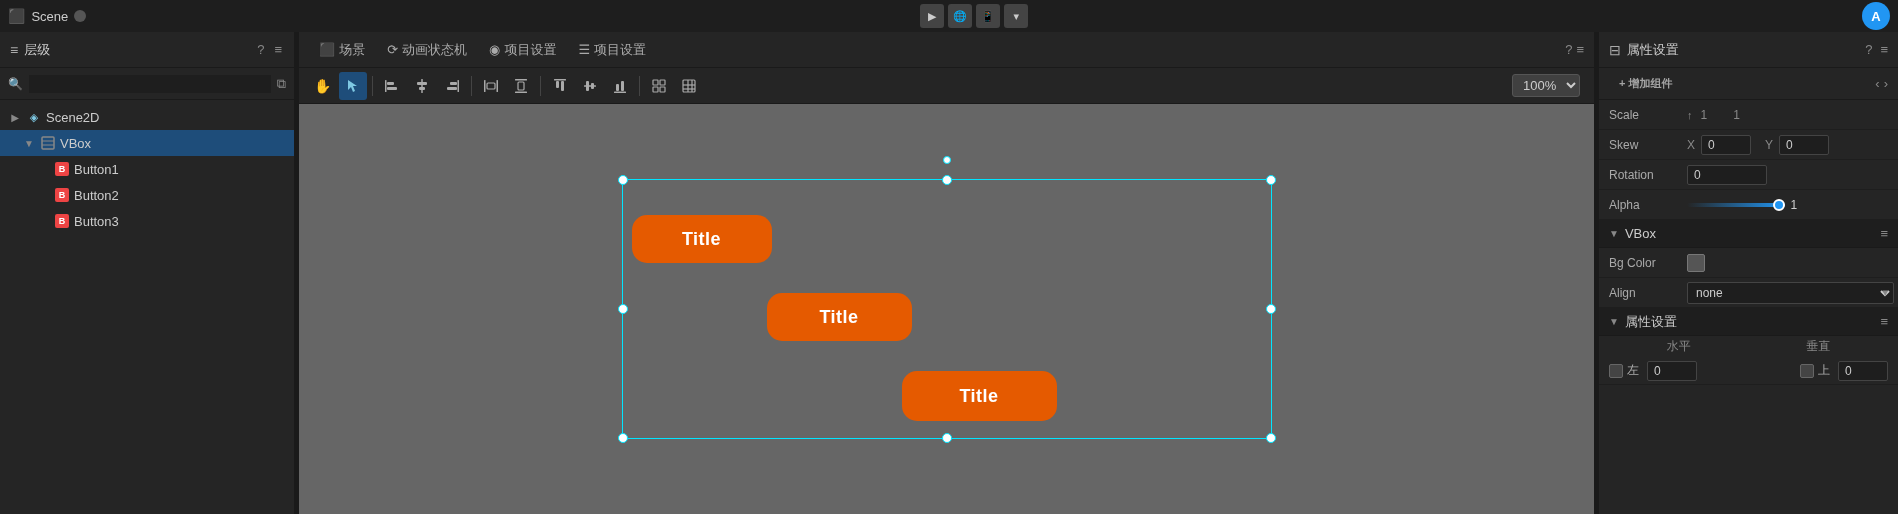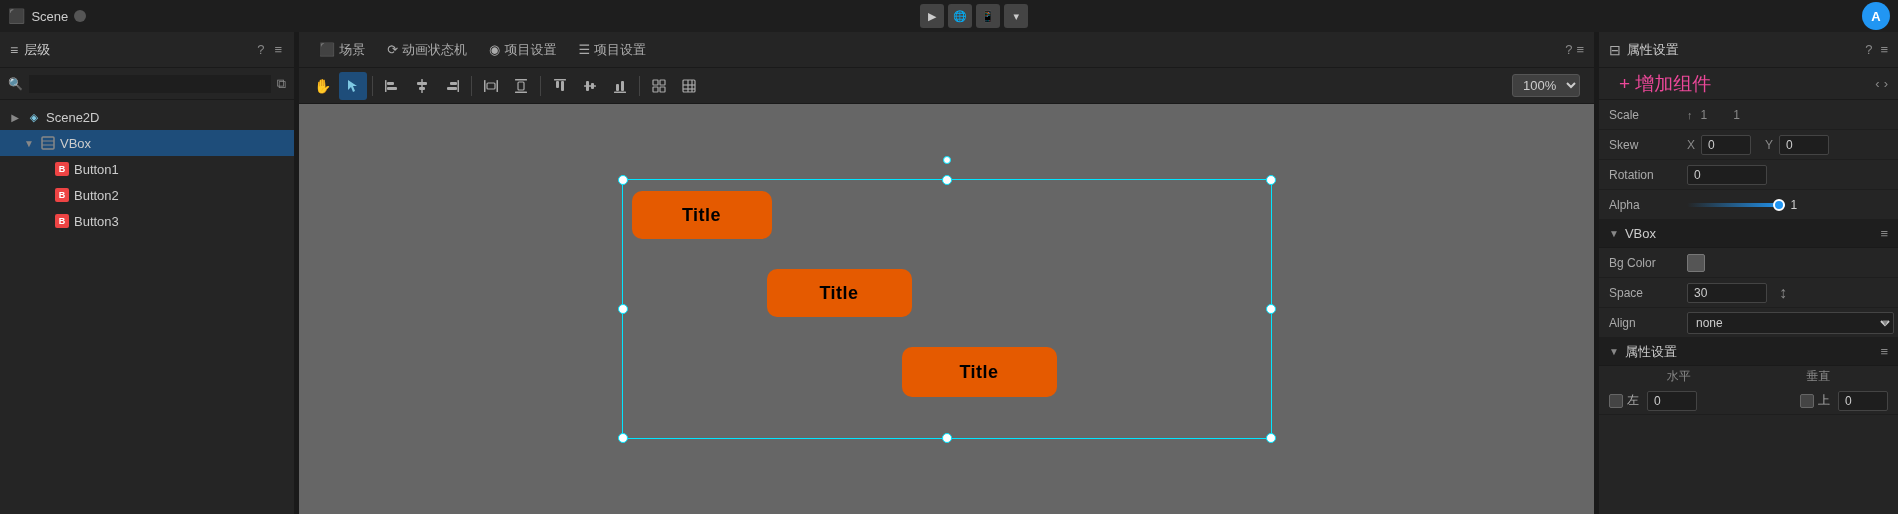--- a/index.html
+++ b/index.html
@@ -326,28 +326,29 @@
       left: 50%;
       width: 8px;
       height: 8px;
       background: white;
       border-color: #00e5ff;
     }
     
     .vbox-btn {
       position: absolute;
       background: #e55a00;
-      border-radius: 10px;
-      color: #000000;
+      border-radius: 15px;
+      color: #ffffff;
       font-size: 18px;
       font-weight: bold;
       display: flex;
       align-items: center;
       justify-content: center;
       letter-spacing: 0.5px;
+      margin-top: 24px;
     }
     .vbox-btn-1 {
       top: 12px;
       left: 10px;
       width: 140px;
       height: 48px;
     }
     .vbox-btn-2 {
       top: 90px;
       left: 145px;
@@ -392,24 +393,25 @@
       gap: 8px;
       color: #888;
     }
     .add-component-btn {
       display: flex;
       align-items: center;
       gap: 4px;
       padding: 4px 10px;
       background: none;
       border: none;
-      color: #ec4899;
-      cursor: pointer;
-      font-size: 19px;
+      color: #a3a3a3;
+      cursor: pointer;
+      font-size: 11px;
       font-family: inherit;
+      font-weight: bold;
     }
     .nav-arrows {
       display: flex;
       gap: 4px;
       margin-left: auto;
       color: #888;
     }
     .prop-row {
       display: flex;
       align-items: center;
@@ -866,25 +868,20 @@
       <span style="color:#888; font-size:10px;">▼</span>
       <span class="section-header-label">VBox</span>
       <span class="section-header-right">≡</span>
     </div>
 
     <div class="prop-row">
       <span class="prop-label">Bg Color</span>
       <div class="color-swatch"></div>
     </div>
 
-    <div class="prop-row">
-      <span class="prop-label">Space</span>
-      <input class="prop-input" type="text" value="30" style="width: 80px;">
-      <span style="color:#888; font-size:16px; margin-left:4px;">↕</span>
-    </div>
 
     <div class="prop-row">
       <span class="prop-label">Align</span>
       <select class="prop-select">
         <option>none</option>
         <option>left</option>
         <option>center</option>
         <option>right</option>
       </select>
       <span style="color:#888; font-size:11px; margin-left:-20px; pointer-events:none;">▾</span>

